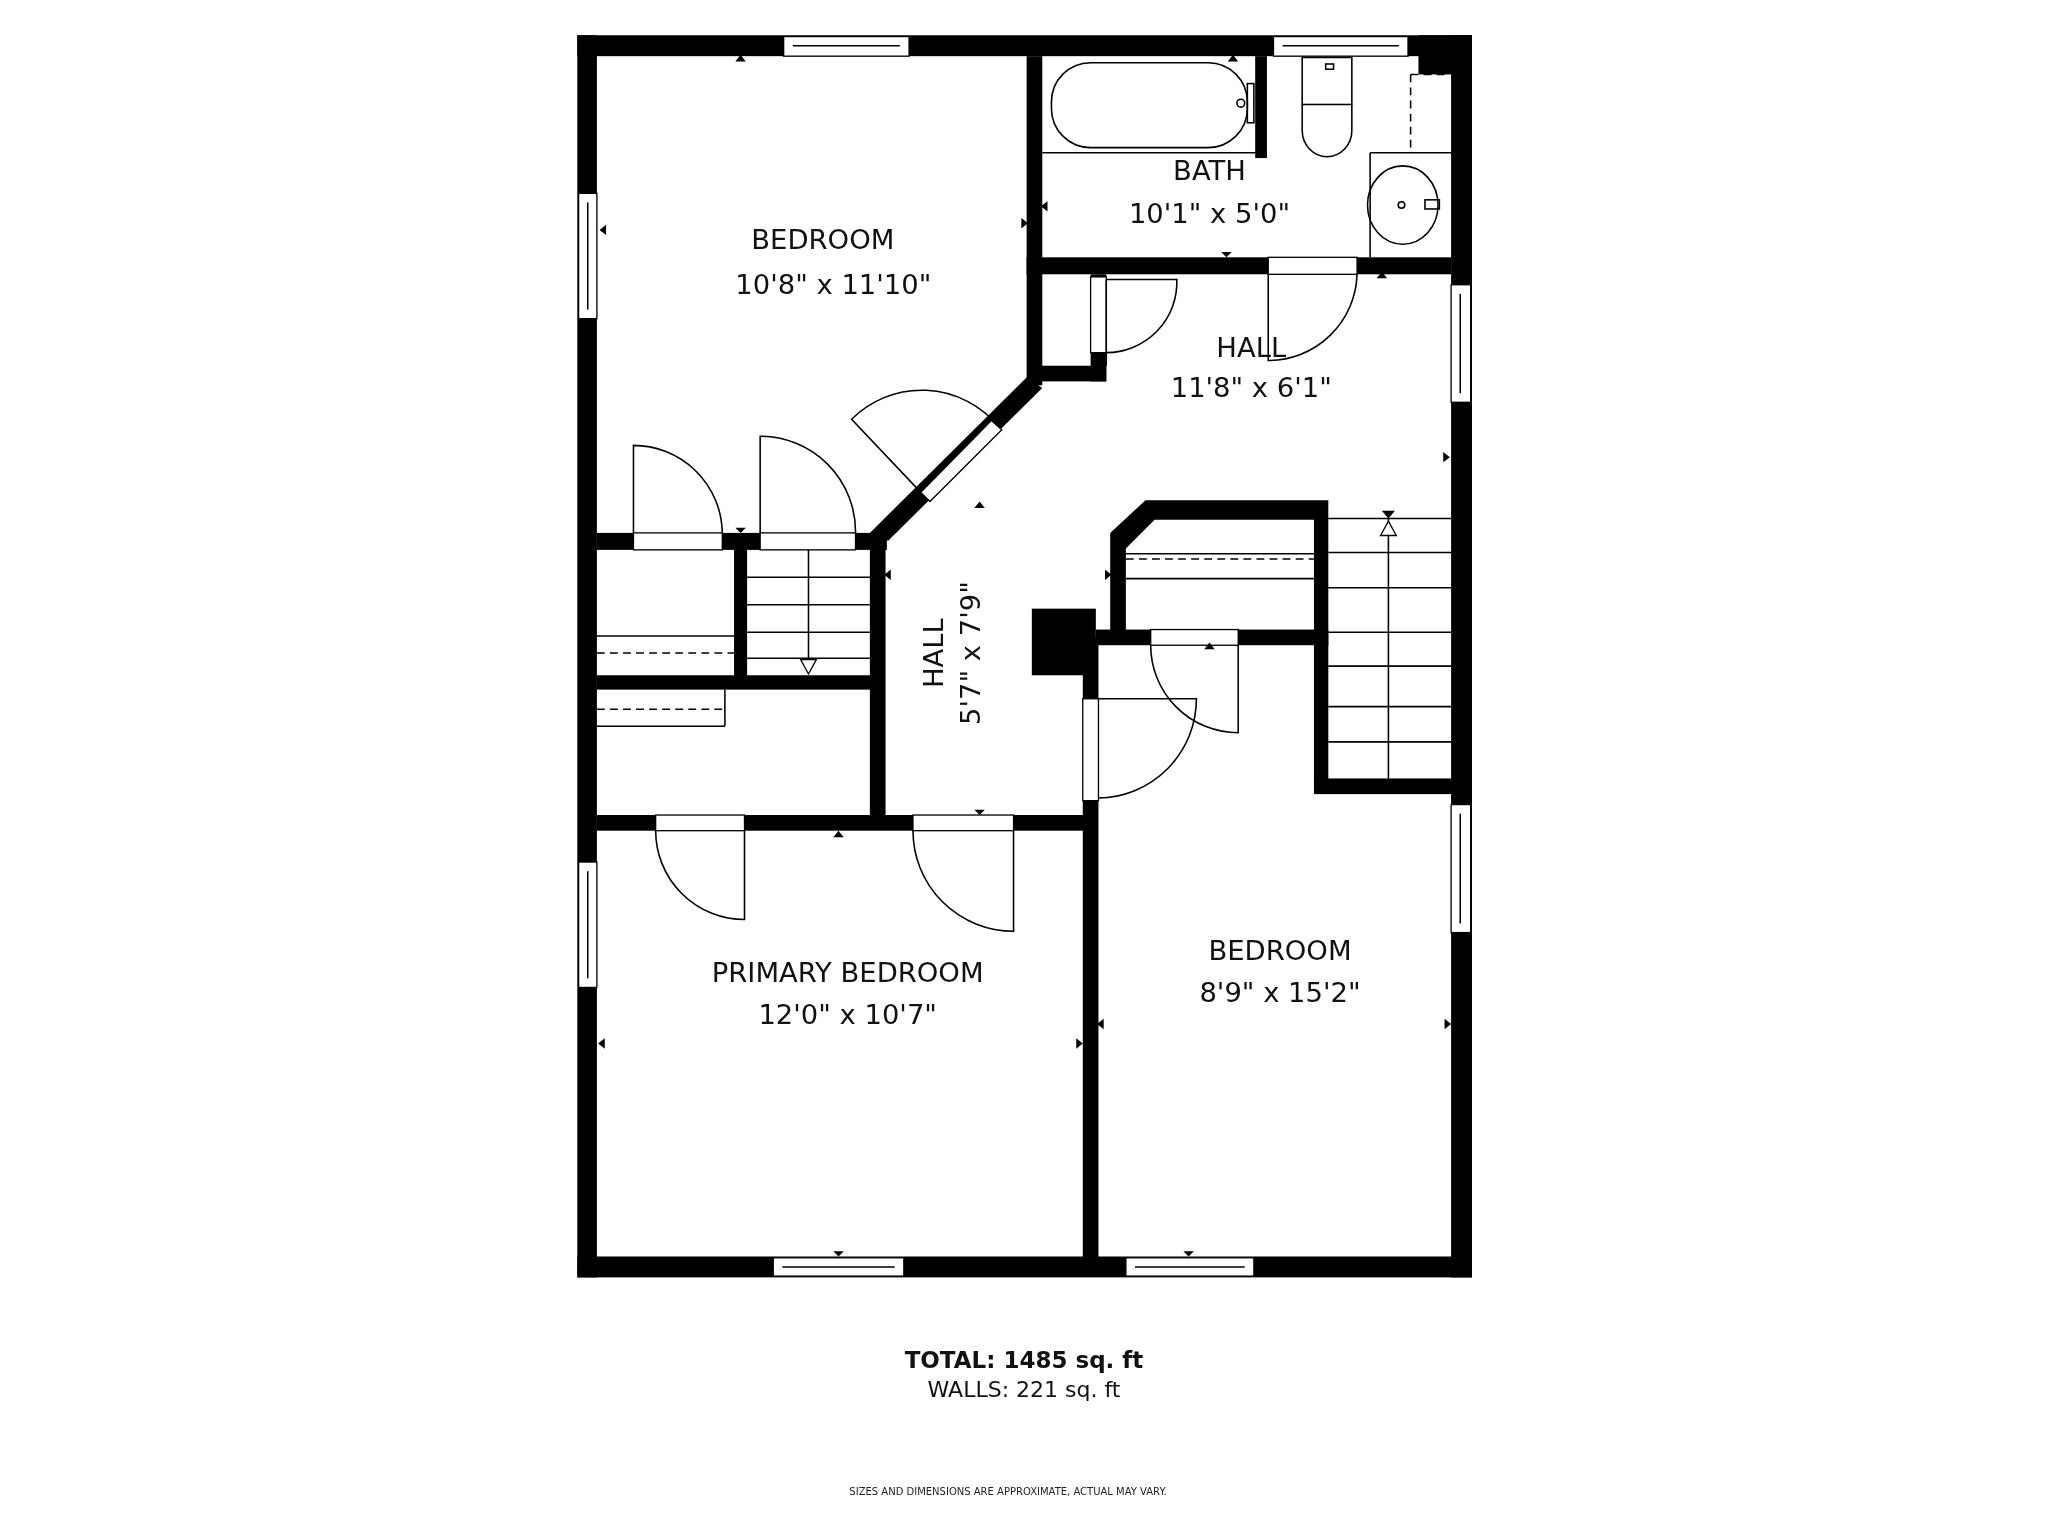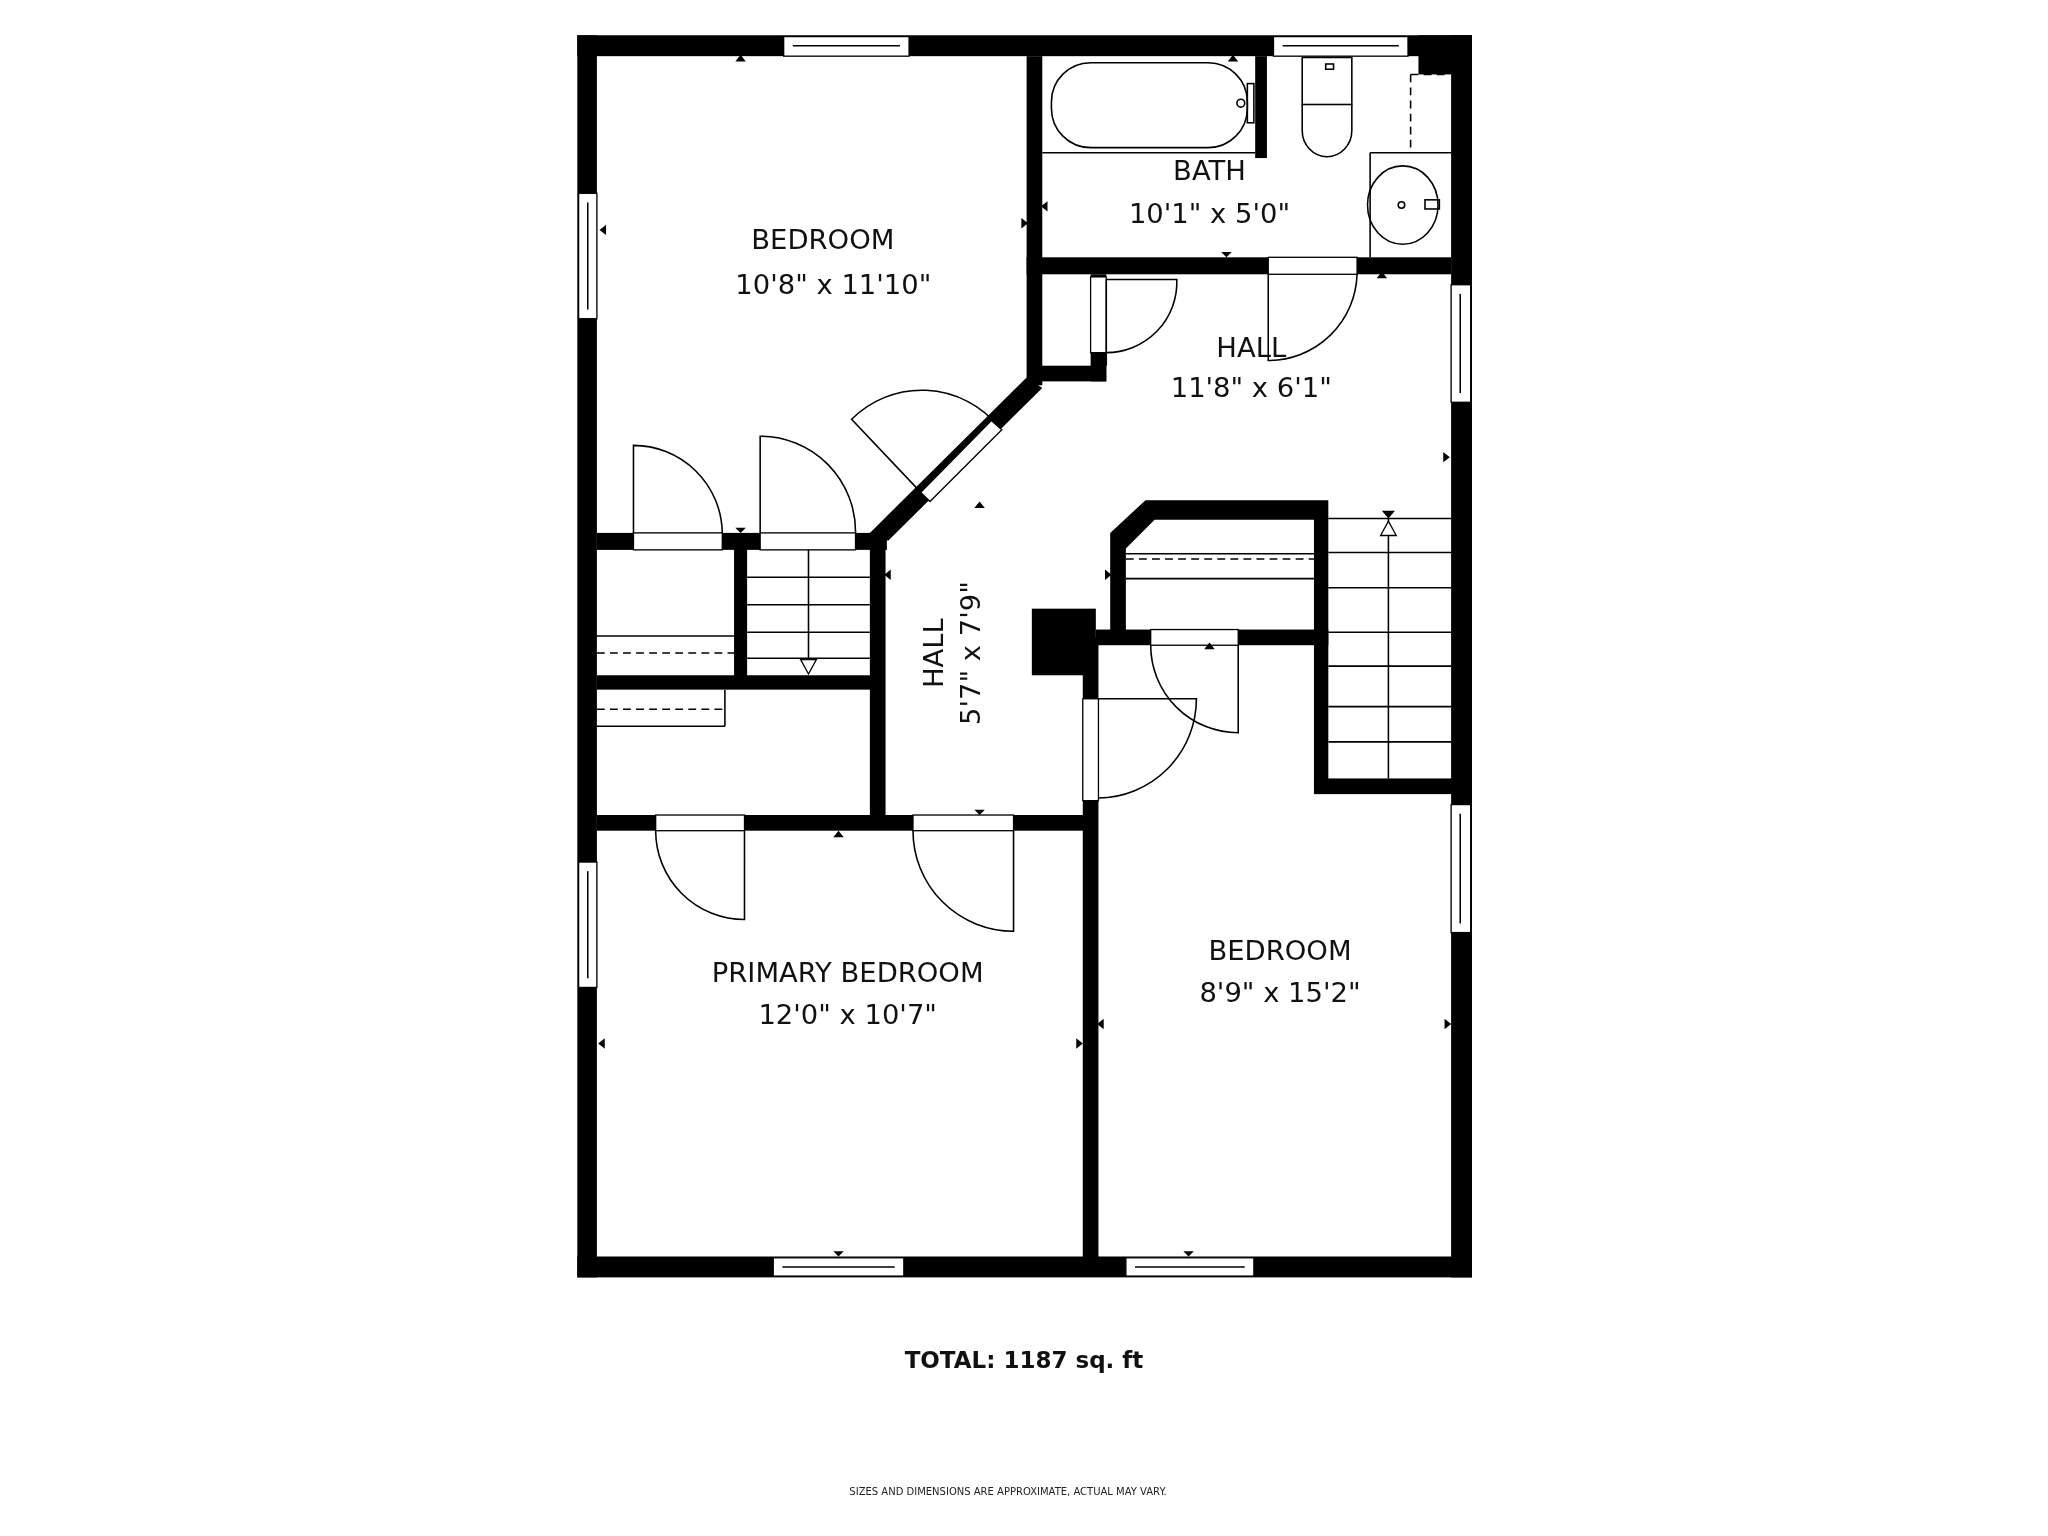--- a/index.html
+++ b/index.html
@@ -228,15 +228,16 @@
     <text class="room-name" x="649" y="752">PRIMARY BEDROOM</text>
     <text class="room-dim" x="649" y="784">12'0" x 10'7"</text>
   </g>
   <g>
     <text class="room-name" x="980" y="735">BEDROOM</text>
     <text class="room-dim" x="980" y="767">8'9" x 15'2"</text>
   </g>
 </svg>
 
 <div id="summary">
-  <div class="total">TOTAL: 1187 sq. ft</div>
+  <div class="total">TOTAL: 1485 sq. ft</div>
+  <div class="line">WALLS: 221 sq. ft</div>
 </div>
 <div id="disclaimer">SIZES AND DIMENSIONS ARE APPROXIMATE, ACTUAL MAY VARY.</div>
 
 </body></html>

